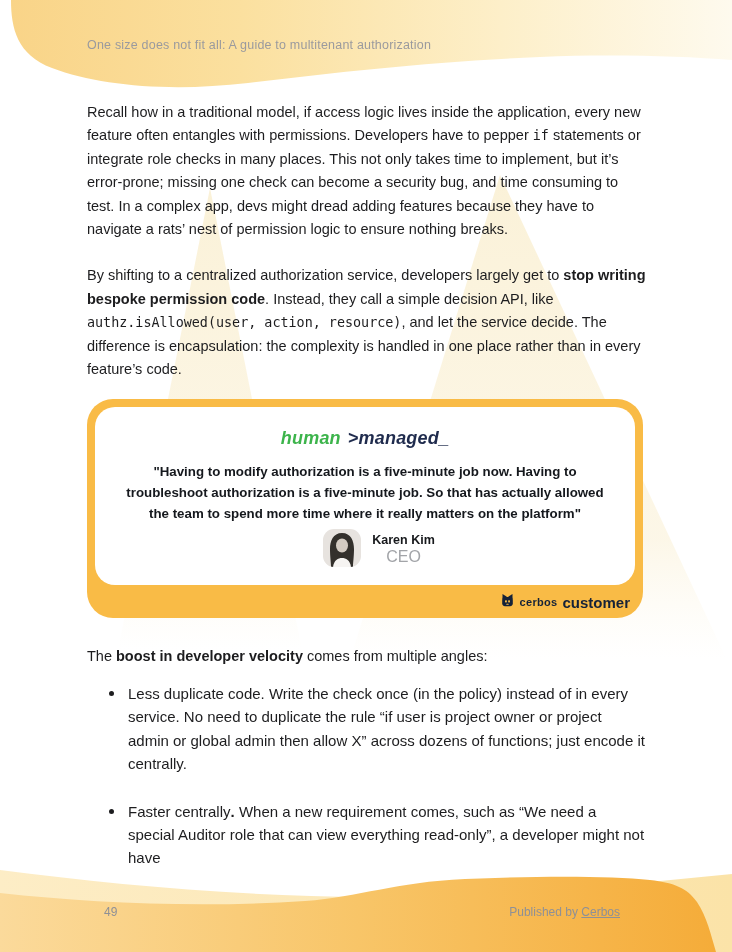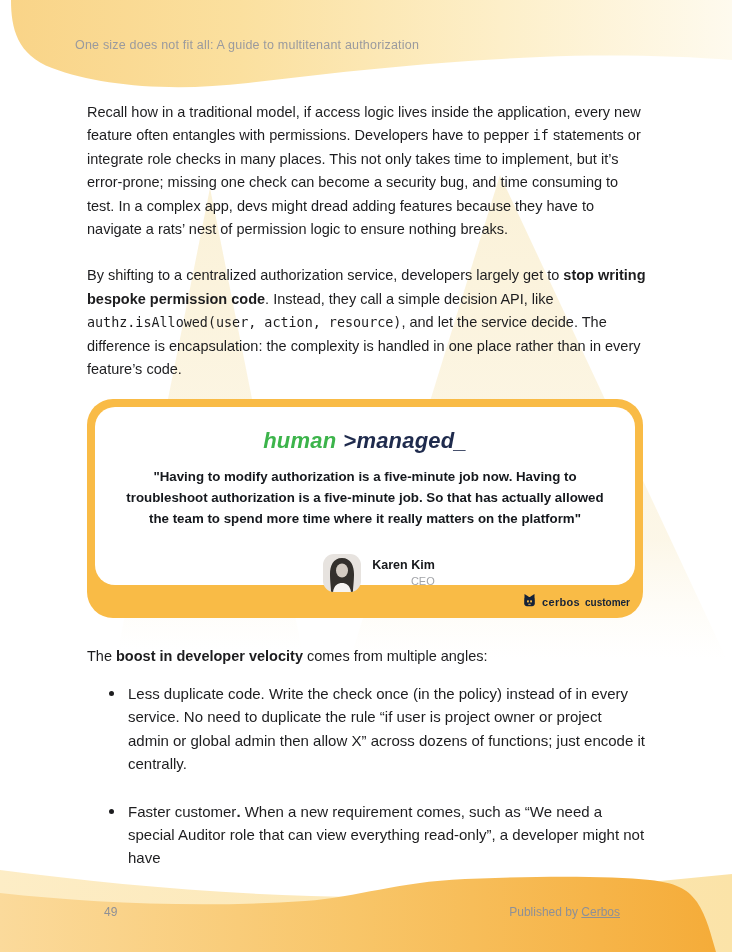--- a/index.html
+++ b/index.html
@@ -4,21 +4,21 @@
 <title>Document</title>
 <style>
   html,body{margin:0;padding:0;background:#ffffff;}
   .page{
     position:relative;width:732px;height:952px;background:#ffffff;overflow:hidden;
     font-family:"Liberation Sans",sans-serif;color:#1d1d1f;
   }
   
   .header-wave{position:absolute;top:0;left:0;z-index:2;pointer-events:none;}
   .header-title{
-    position:absolute;top:38px;left:75px;z-index:3;
+    position:absolute;top:38px;left:87px;z-index:3;
     font-size:12.5px;color:#9a9a9e;letter-spacing:.2px;
   }
   
   .watermark{position:absolute;top:170px;left:0;z-index:0;pointer-events:none;}
   
   .content{position:absolute;top:0;left:0;right:0;z-index:1;padding:101px 86px 0 87px;}
   .body-text{font-size:14.5px;line-height:23.4px;margin:0 0 23px 0;color:#1d1d1f;}
   .rich-b{font-weight:bold;}
   .rich-c{font-family:"DejaVu Sans Mono",monospace;font-size:13.4px;}
   .velocity{margin-bottom:13px;}
@@ -34,39 +34,39 @@
   
   .quote-card{
     position:relative;width:556px;height:219px;margin:18px 0 27px 0;
     background:var(--card-yellow,#F9BB46);border-radius:26px;
   }
   .quote-inner{
     position:absolute;top:8px;left:8px;right:8px;bottom:33px;
     background:#ffffff;border-radius:20px;text-align:center;padding-top:21px;
     box-sizing:border-box;
   }
-  .hm-logo{font-size:22px;font-weight:bold;font-style:italic;letter-spacing:.2px;}
+  .hm-logo{font-size:18px;font-weight:bold;font-style:italic;letter-spacing:.2px;}
   .hm-green{color:var(--logo-green,#3CB44B);margin-right:7px;}
   .hm-navy{color:var(--logo-navy,#1F2B4D);}
   .quote-text{
     font-size:13.3px;font-weight:bold;line-height:20.8px;color:#15181d;
     max-width:492px;margin:13px auto 0 auto;
   }
   .author{
     display:flex;align-items:center;justify-content:center;gap:11px;
-    margin-top:24px;text-align:right;transform:translateX(14px);
+    margin-top:4px;text-align:center;transform:translateX(14px);
   }
   .avatar{display:block;width:38px;height:38px;border-radius:11px;overflow:hidden;}
   .author-name{display:block;font-size:12.5px;font-weight:bold;color:#17191c;line-height:17px;}
-  .author-role{display:block;font-size:11px;color:#a2a4a8;line-height:15px;}
+  .author-role{display:block;font-size:16px;color:#a2a4a8;line-height:15px;}
   .badge{
     position:absolute;right:13px;bottom:7px;display:flex;align-items:center;gap:5px;height:18px;
   }
   .badge-brand{font-size:11px;font-weight:bold;color:var(--badge-navy,#152238);letter-spacing:.3px;}
-  .badge-label{font-size:10px;font-weight:600;color:var(--badge-navy,#152238);}
+  .badge-label{font-size:15px;font-weight:600;color:var(--badge-navy,#152238);}
   
   .footer{position:absolute;left:0;bottom:0;width:680px;height:92px;z-index:2;}
   .footer-wave{position:absolute;top:0;left:0;}
   .page-num{position:absolute;left:104px;top:45px;font-size:12px;color:#8e9096;}
   .published{position:absolute;right:60px;top:45px;font-size:12px;color:#8e9096;}
   .publisher-link{color:#8e9096;text-decoration:underline;cursor:pointer;}
 </style>
 </head>
 <body>
 
@@ -138,21 +138,21 @@
         </span>
         <span class="badge-brand">cerbos</span>
         <span class="badge-label">customer</span>
       </div>
     </section>
 
     <p class="body-text velocity"><span class="rich-n">The </span><span class="rich-b">boost in developer velocity</span><span class="rich-n"> comes from multiple angles:</span></p>
 
     <ul class="bullets">
       <li><span class="dot"></span><span class="li-text"><span class="rich-n">Less duplicate code. Write the check once (in the policy) instead of in every service. No need to duplicate the rule “if user is project owner or project admin or global admin then allow X” across dozens of functions; just encode it centrally.</span></span></li>
-      <li><span class="dot"></span><span class="li-text"><span class="rich-n">Faster customer</span><span class="rich-b">.</span><span class="rich-n"> When a new requirement comes, such as “We need a special Auditor role that can view everything read-only”, a developer might not have</span></span></li>
+      <li><span class="dot"></span><span class="li-text"><span class="rich-n">Faster centrally</span><span class="rich-b">.</span><span class="rich-n"> When a new requirement comes, such as “We need a special Auditor role that can view everything read-only”, a developer might not have</span></span></li>
     </ul>
 
   </main>
 
   <div class="footer">
     <svg class="footer-wave" width="732" height="92" viewBox="0 0 732 92">
       <defs>
         <linearGradient id="ftPale" x1="0" y1="0" x2="1" y2="0">
           <stop offset="0" stop-color="#FDEDC6"></stop>
           <stop offset="1" stop-color="#FBE3A8"></stop>

